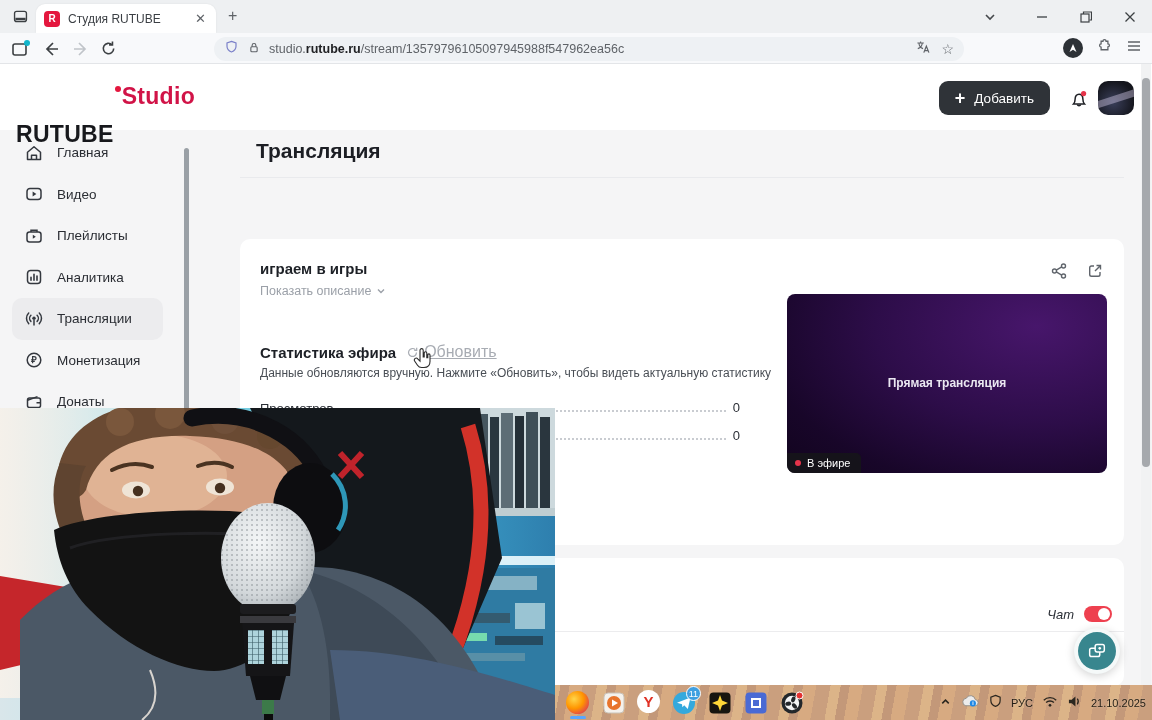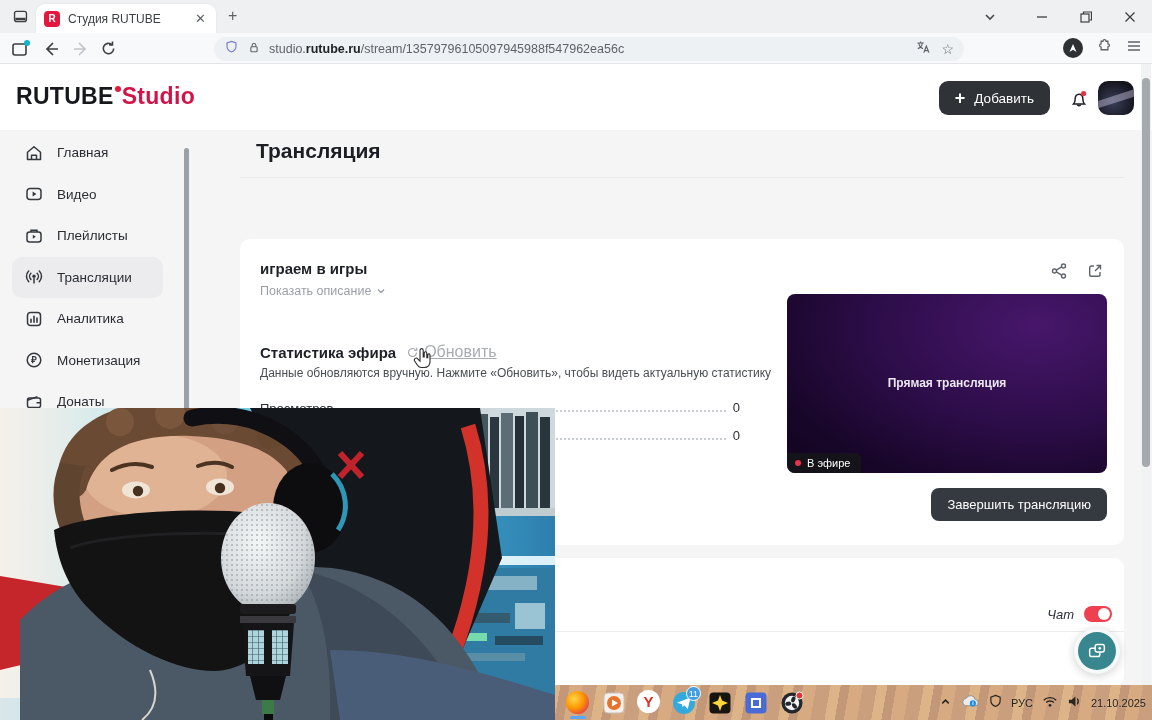--- a/index.html
+++ b/index.html
@@ -30,21 +30,21 @@
   .url-text { flex:1; font-size:12.5px; color:#5f6368; white-space:nowrap; overflow:hidden; }
   .url-text b { color:#202124; font-weight:bold; }
   .url-right { display:flex; align-items:center; gap:10px; }
   .toolbar-right { position:absolute; right:10px; top:4px; display:flex; align-items:center; gap:13px; }
   .ext-circle { width:20px; height:20px; border-radius:50%; background:#2d3136; display:grid; place-items:center; }
 
   
   .app-header { position:absolute; top:64px; left:0; right:0; height:66px; background:#fff; }
   .logo { position:absolute; left:16px; top:19px; font-size:23px; font-weight:800; letter-spacing:.3px;
           display:flex; align-items:flex-start; }
-  .logo .rt { color:#17181c; }
+  .logo .rt { color:#17181c;margin-top:38px; }
   .logo .dot { width:6px; height:6px; border-radius:50%; background:#e4173e; margin:3px 1px 0 1px; }
   .logo .st { color:#d11347; font-weight:700; }
   .add-btn { position:absolute; right:102px; top:17px; height:34px; padding:0 16px; background:#2f3338;
              color:#fff; border:none; border-radius:9px; font-size:13.5px; display:flex; align-items:center;
              gap:9px; font-family:inherit; }
   .add-btn .plus { font-size:18px; font-weight:bold; line-height:1; }
   .bell { position:absolute; right:62px; top:24px; }
   .avatar { position:absolute; right:18px; top:17px; width:36px; height:34px; border-radius:10px;
             background:radial-gradient(circle at 42% 62%, #3a3f5a, #14151c 72%); overflow:hidden; }
   .avatar::after { content:""; position:absolute; left:-6px; top:14px; width:50px; height:7px;
@@ -285,34 +285,34 @@
       <span>Видео</span>
     </div>
     <div class="side-item">
       <svg width="20" height="20" viewBox="0 0 20 20">
           <rect x="3" y="6" width="14" height="10" rx="2.5" fill="none" stroke="#34383f" stroke-width="1.5"></rect>
           <path d="M7 6 V4.2 h6 V6" fill="none" stroke="#34383f" stroke-width="1.5"></path>
           <path d="M8.8 8.8 l3 2 -3 2 z" fill="#34383f"></path>
         </svg>
       <span>Плейлисты</span>
     </div>
+    <div class="side-item">
+      <svg width="20" height="20" viewBox="0 0 20 20">
+          <rect x="3.5" y="3.5" width="13" height="13" rx="3" fill="none" stroke="#34383f" stroke-width="1.5"></rect>
+          <path d="M7 13.2 v-3 M10 13.2 v-6 M13 13.2 v-4.2" stroke="#34383f" stroke-width="1.6" stroke-linecap="round"></path>
+        </svg>
+      <span>Аналитика</span>
+    </div>
     <div class="side-item active">
       <svg width="20" height="20" viewBox="0 0 20 20">
           <circle cx="10" cy="9.3" r="1.7" fill="#34383f"></circle>
           <path d="M10 11 v5.5" stroke="#34383f" stroke-width="1.5"></path>
           <path d="M6.9 6.2 a4.4 4.4 0 0 0 0 6.2 M13.1 6.2 a4.4 4.4 0 0 1 0 6.2 M4.7 4 a7.5 7.5 0 0 0 0 10.6 M15.3 4 a7.5 7.5 0 0 1 0 10.6" fill="none" stroke="#34383f" stroke-width="1.5" stroke-linecap="round"></path>
         </svg>
       <span>Трансляции</span>
-    </div>
-    <div class="side-item">
-      <svg width="20" height="20" viewBox="0 0 20 20">
-          <rect x="3.5" y="3.5" width="13" height="13" rx="3" fill="none" stroke="#34383f" stroke-width="1.5"></rect>
-          <path d="M7 13.2 v-3 M10 13.2 v-6 M13 13.2 v-4.2" stroke="#34383f" stroke-width="1.6" stroke-linecap="round"></path>
-        </svg>
-      <span>Аналитика</span>
     </div>
     <div class="side-item">
       <svg width="20" height="20" viewBox="0 0 20 20">
           <circle cx="10" cy="10" r="6.8" fill="none" stroke="#34383f" stroke-width="1.5"></circle>
           <text x="10" y="13.4" text-anchor="middle" font-size="9.5" font-weight="bold" fill="#34383f">₽</text>
         </svg>
       <span>Монетизация</span>
     </div>
     <div class="side-item">
       <svg width="20" height="20" viewBox="0 0 20 20">
@@ -379,21 +379,20 @@
     </div>
 
     <div class="player">
       <div class="player-text">Прямая трансляция</div>
       <div class="live-badge">
         <span class="live-dot"></span>
         <span>В эфире</span>
       </div>
     </div>
 
-    <button class="end-btn">Завершить трансляцию</button>
   </section>
 
   <section class="bottom-card">
     <div class="chat-row">
       <span class="chat-label">Чат</span>
       <span class="toggle"></span>
     </div>
     <div class="chat-divider"></div>
   </section>
 

